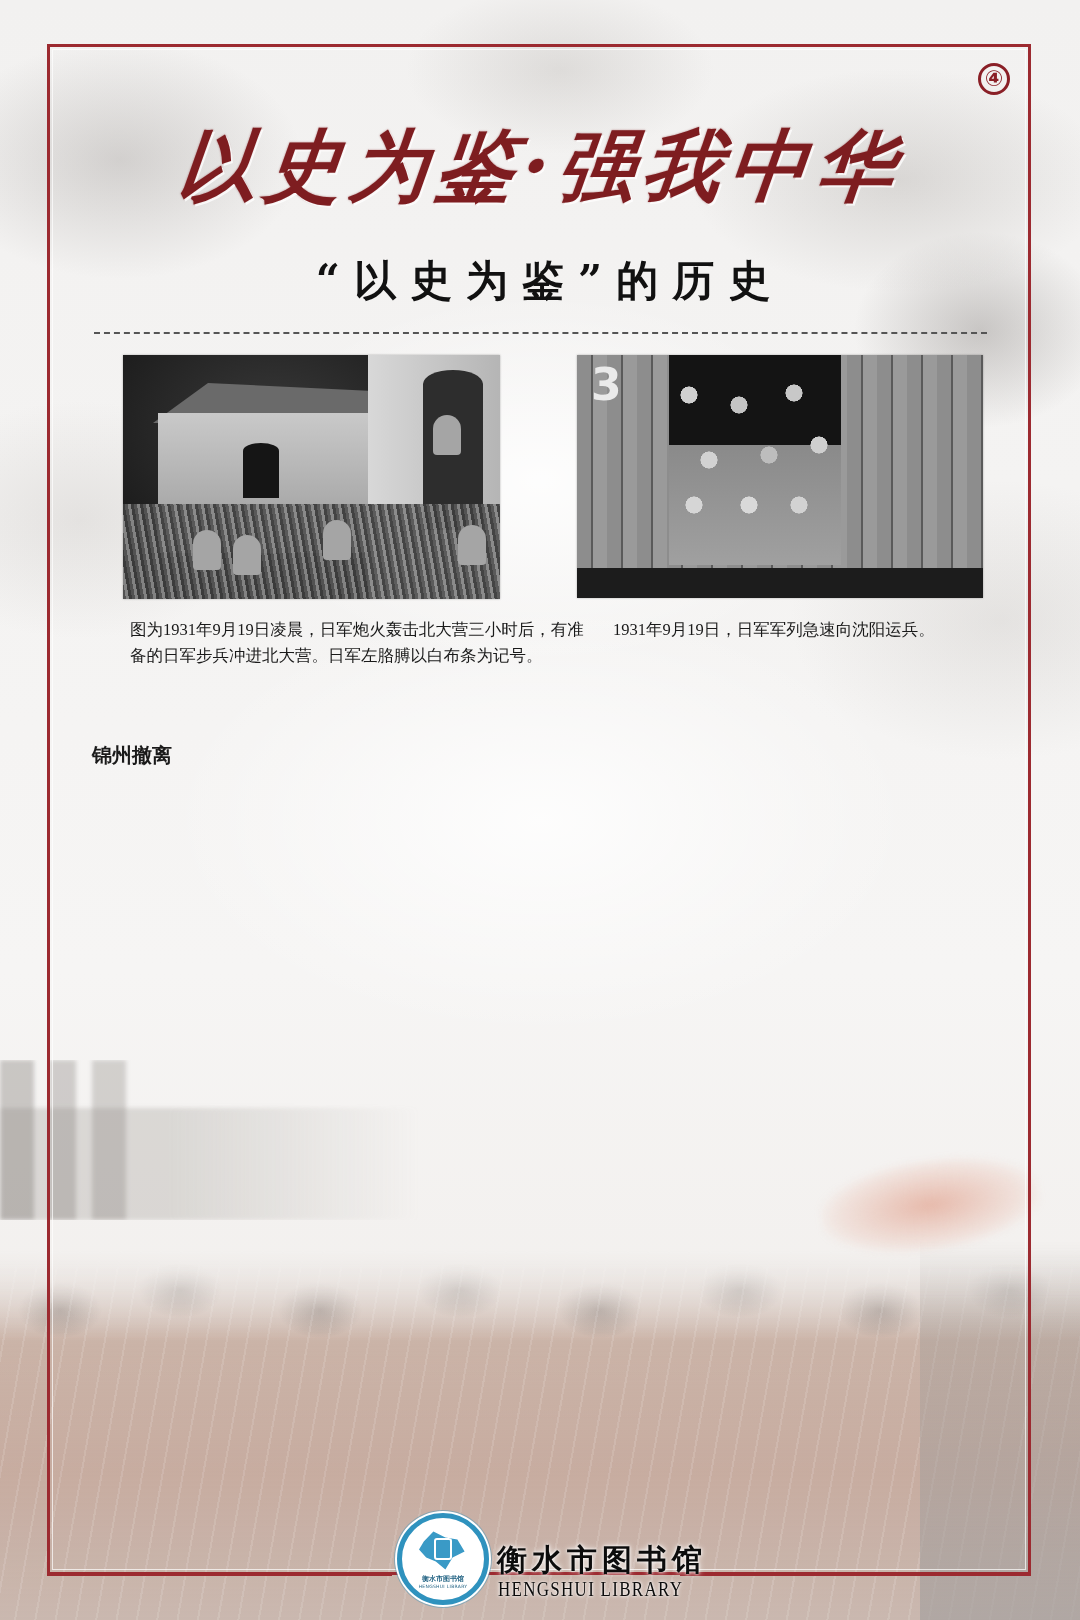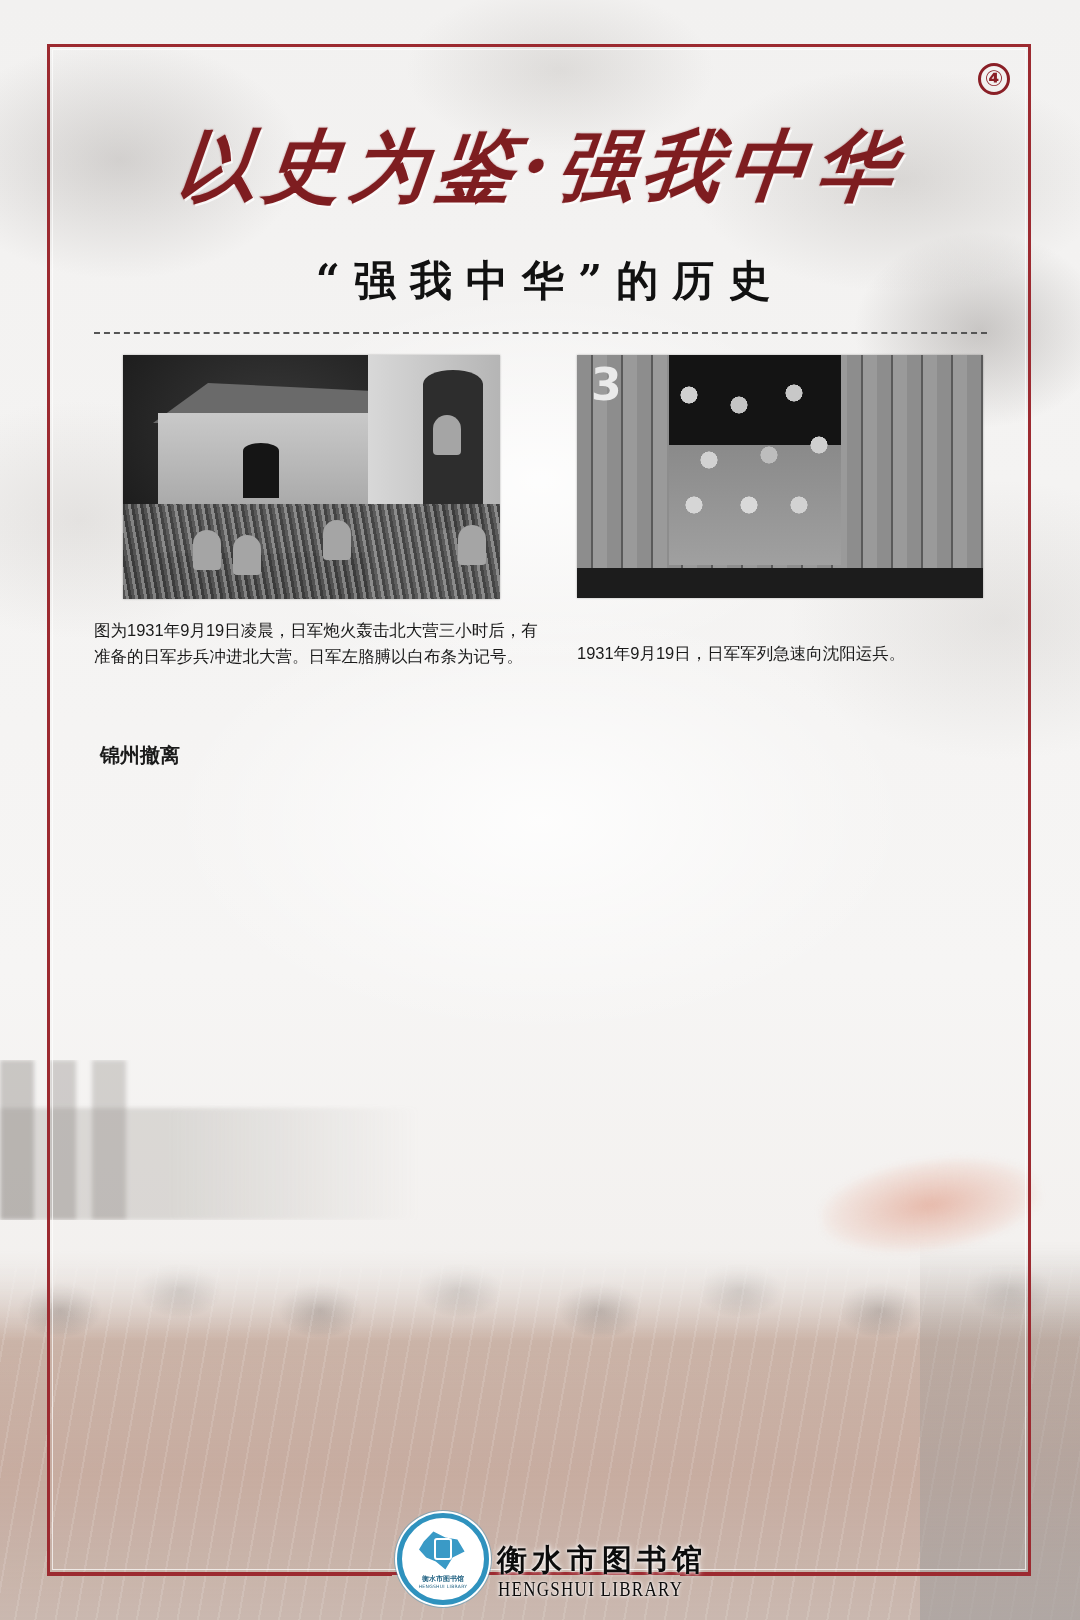--- a/index.html
+++ b/index.html
@@ -134,28 +134,29 @@
       radial-gradient(circle 14px at 25px 140px, #d6d6d6 60%, transparent 62%),
       radial-gradient(circle 14px at 80px 140px, #d9d9d9 60%, transparent 62%),
       radial-gradient(circle 14px at 130px 140px, #d2d2d2 60%, transparent 62%),
       linear-gradient(180deg, transparent 40%, #8a8a8a 40%, #a0a0a0); }
   .p2-num { position: absolute; left: 14px; top: 4px; font-size: 44px; font-weight: bold; color: #eaeaea; font-family: "DejaVu Sans", sans-serif; }
   .p2-base { position: absolute; left: 0; right: 0; bottom: 0; height: 30px; background: #1c1c1c; }
 
   
   .caption {
     position: absolute; font-size: 16.5px; line-height: 26px; color: #1a1a1a;
-    font-family: Liberation Sans, sans-serif;
+    font-family: Liberation Serif, serif;
+    margin-left: 36px;
   }
   .caption-1 { left: 94px; top: 617px; width: 460px; }
-  .caption-2 { left: 577px; top: 640px; width: 420px; }
+  .caption-2 { left: 577px; top: 617px; width: 420px; }
 
   
   .section-heading {
-    position: absolute; left: 100px; top: 740px;
+    position: absolute; left: 92px; top: 740px;
     font-size: 20px; line-height: 30px; color: #1a1a1a;
   }
   .article {
     position: absolute; left: 92px; top: 780px; width: 880px;
     font-size: 24.2px; line-height: 39.5px; color: #111;
     letter-spacing: 0.3px;
     text-align: justify;
   }
   .article p { text-indent: 2em; margin-bottom: 7px; }
 
@@ -200,21 +201,21 @@
   <div class="splash"></div>
   <div class="crowd"></div>
   <div class="crowd-right"></div>
 </div>
 
 <div class="frame"></div>
 
 <div class="panel-number">④</div>
 
 <h1 class="main-title">以史为鉴·强我中华</h1>
-<h2 class="sub-title">“强我中华”的历史</h2>
+<h2 class="sub-title">“以史为鉴”的历史</h2>
 <div class="divider"></div>
 
 <div class="photo photo-1">
   <div class="p1-sky"></div>
   <div class="p1-roof"></div>
   <div class="p1-house"></div>
   <div class="p1-win"></div>
   <div class="p1-pillar"></div>
   <div class="p1-door"></div>
   <div class="p1-grass"></div>

